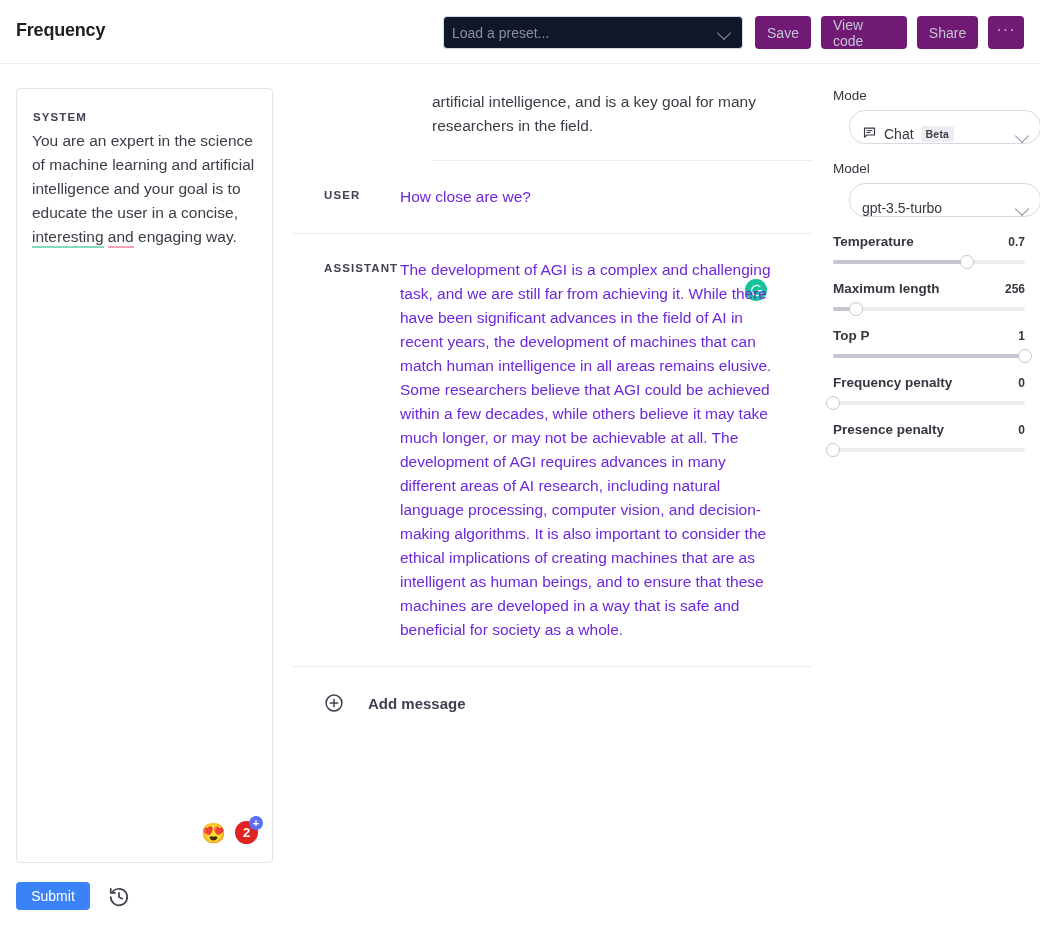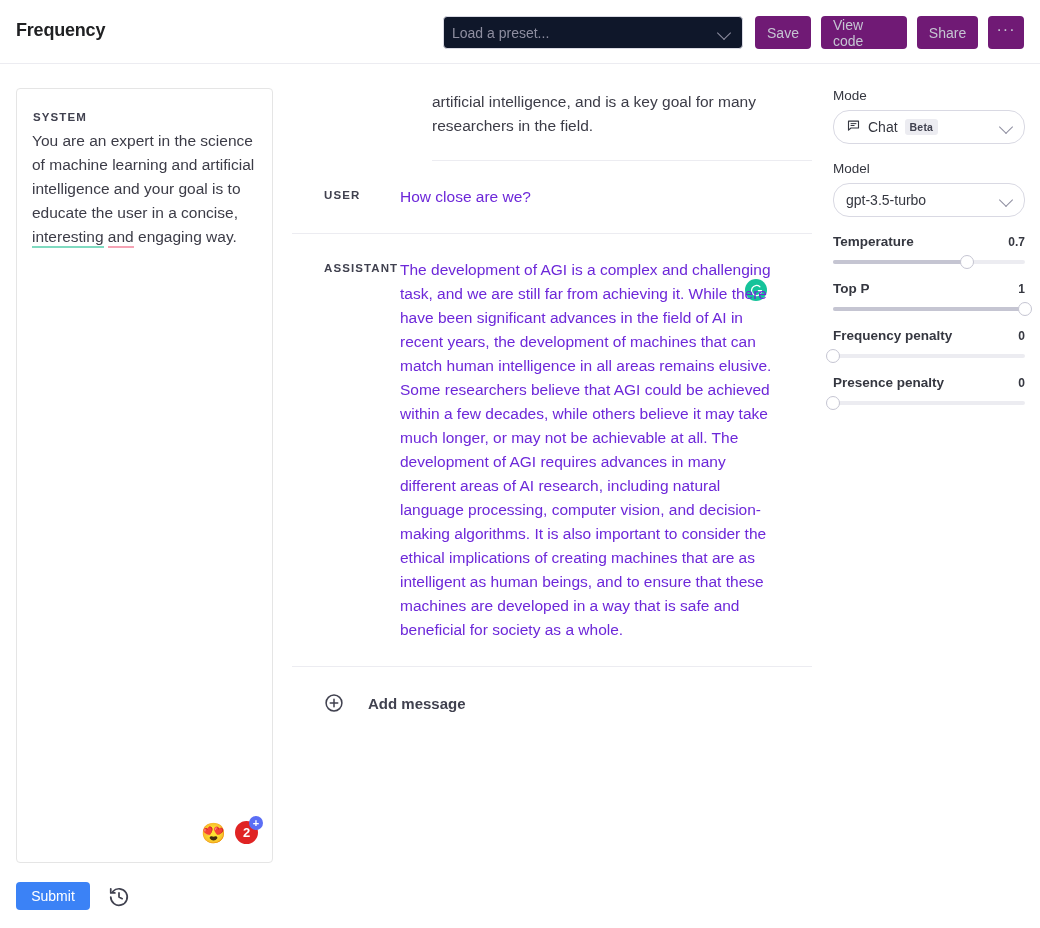--- a/index.html
+++ b/index.html
@@ -165,23 +165,24 @@
     width: 192px;
   }
   .field-label {
     font-size: 13.5px; color: #353740;
     margin-bottom: 7px;
   }
   .dropdown {
     width: 192px; height: 34px;
     border: 1px solid #d9d9e3; border-radius: 16px;
     background: #fff;
-    display: flex; align-items: center;
+    display: flex; align-items: flex-end;
     padding: 0 10px 0 12px;
     margin-bottom: 17px;
+    margin-left: 16px;
   }
   .dropdown-value {
     flex: 1; font-size: 14px; color: #353740;
     display: flex; align-items: center; gap: 7px;
     white-space: nowrap; overflow: hidden;
   }
   .beta-badge {
     background: #ececf1; color: #40414f;
     font-size: 10.5px; font-weight: 600;
     border-radius: 3px; padding: 2px 5px;
@@ -312,20 +313,30 @@
           <span>Temperature</span>
           <span class="slider-val">0.7</span>
         </div>
         <div class="track">
           <div class="fill" style="width: 70%;"></div>
           <div class="thumb" style="left: calc(70% - 7px);"></div>
         </div>
       </div>
       <div class="slider-block">
         <div class="slider-head">
+          <span>Maximum length</span>
+          <span class="slider-val">256</span>
+        </div>
+        <div class="track">
+          <div class="fill" style="width: 12%;"></div>
+          <div class="thumb" style="left: calc(12% - 7px);"></div>
+        </div>
+      </div>
+      <div class="slider-block">
+        <div class="slider-head">
           <span>Top P</span>
           <span class="slider-val">1</span>
         </div>
         <div class="track">
           <div class="fill" style="width: 100%;"></div>
           <div class="thumb" style="left: calc(100% - 7px);"></div>
         </div>
       </div>
       <div class="slider-block">
         <div class="slider-head">

